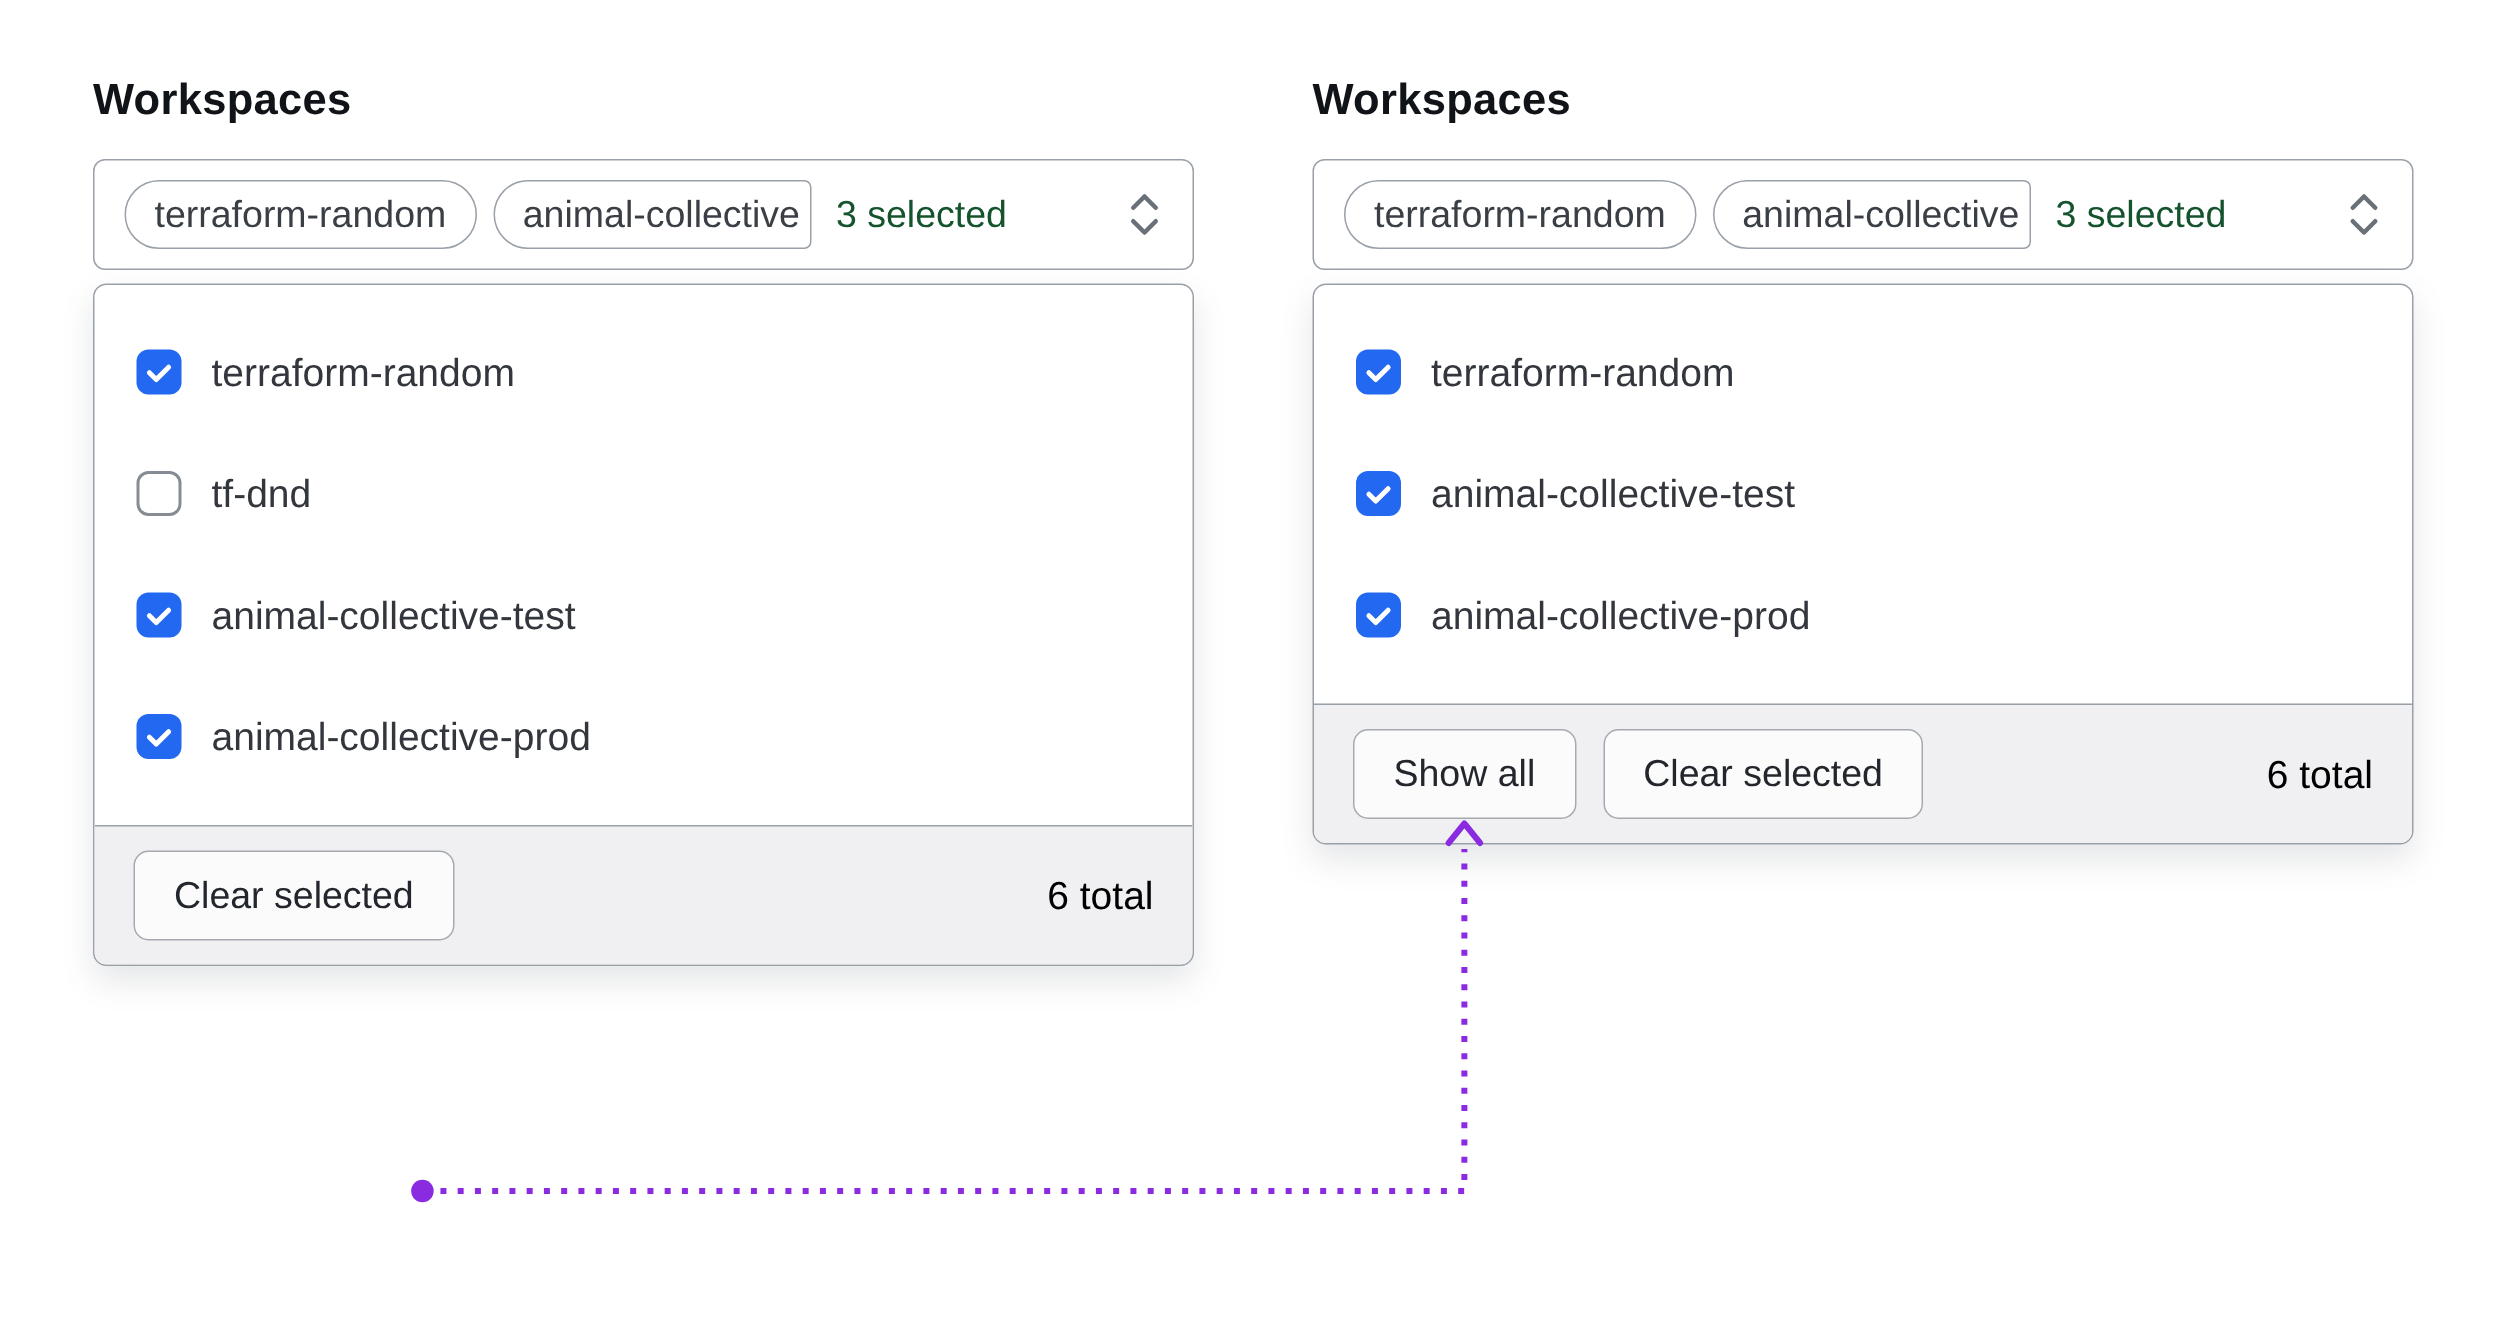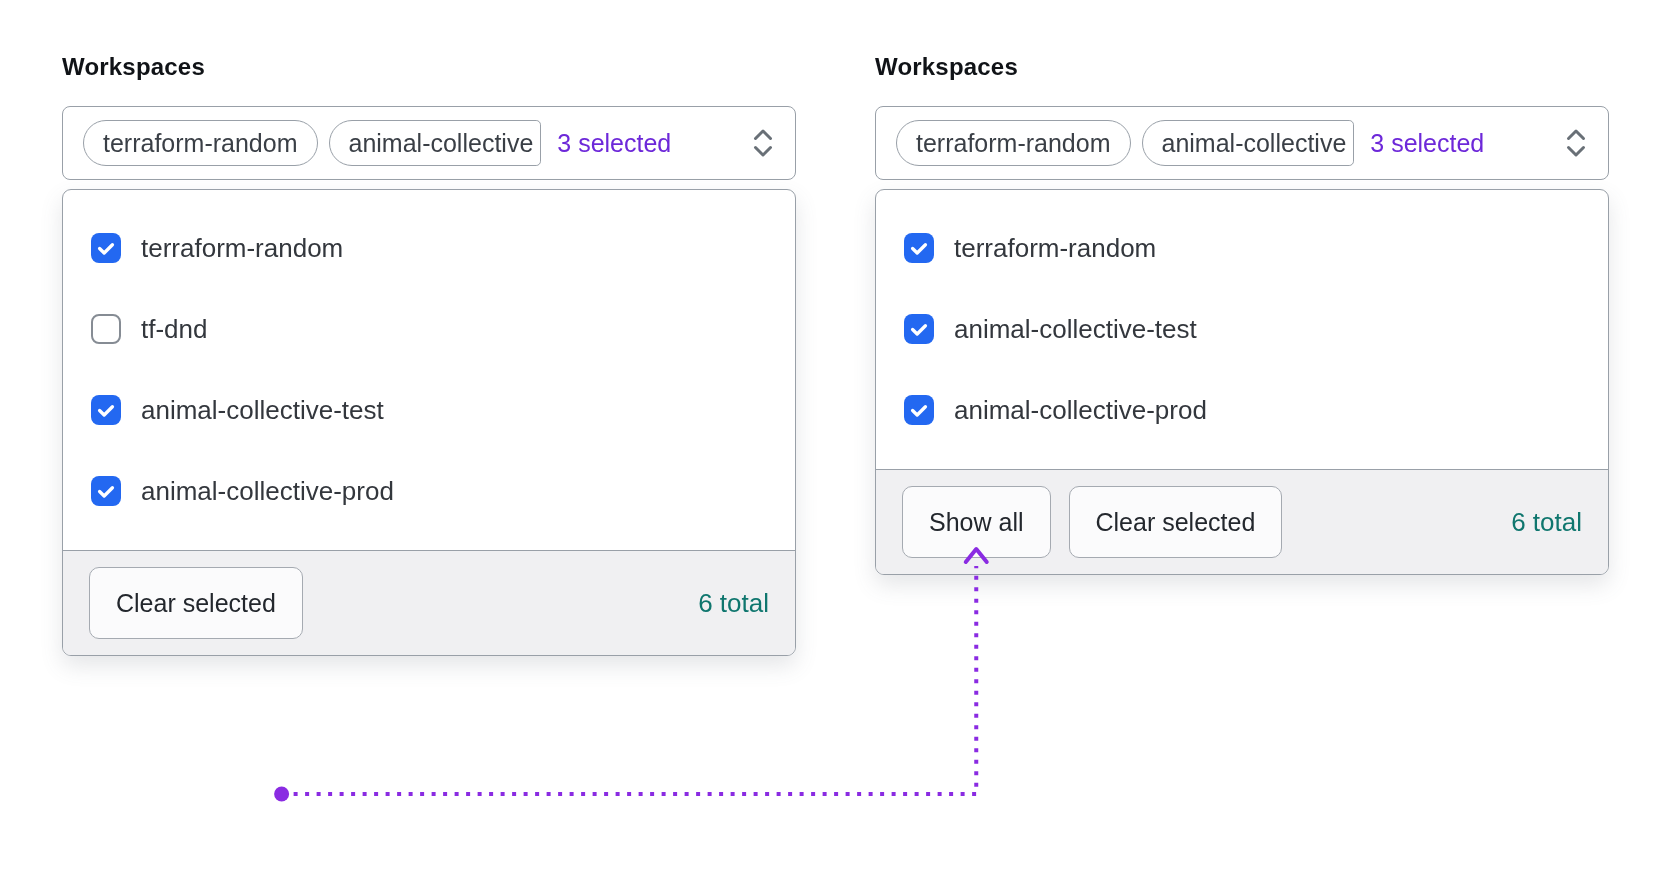--- a/index.html
+++ b/index.html
@@ -9,21 +9,21 @@
     font-family:"Liberation Sans","DejaVu Sans",sans-serif;
     color:#33373d;
     overflow:hidden;
   }
   .col{position:absolute;top:50px;width:734px;}
   #col-before{left:62px;}
   #col-after{left:875px;}
 
   .field-label{
     margin:0 0 22px 0;
-    font-size:24px;line-height:34px;font-weight:700;color:#101317;
+    font-size:29px;line-height:34px;font-weight:700;color:#101317;
     letter-spacing:.2px;
   }
 
   .trigger{
     box-sizing:border-box;
     height:74px;width:100%;
     background:#fff;
     border:1.5px solid #99a0a8;border-radius:8px;
     display:flex;align-items:center;
     padding:0 20px;gap:11px;
@@ -31,21 +31,21 @@
   .tag{
     box-sizing:border-box;
     height:46px;
     display:flex;align-items:center;
     padding:0 19px;
     border:1.5px solid #99a0a8;border-radius:24px;
     font-size:25px;color:#3a3f46;background:#fff;
     white-space:nowrap;flex:none;
   }
   .tag.clipped{border-radius:24px 5px 5px 24px;padding-right:7px;}
-  .summary{font-size:25px;color:#6d28d9;margin-left:5px;white-space:nowrap;}
+  .summary{font-size:25px;color:#14532d;margin-left:5px;white-space:nowrap;}
   .caret{margin-left:auto;flex:none;display:flex;align-items:center;}
 
   .listbox{
     margin-top:9px;
     background:#fff;
     border:1.5px solid #99a0a8;border-radius:9px;
     box-shadow:0 10px 22px rgba(96,101,110,.16);
     overflow:hidden;
   }
   .options{padding:18px 0;}
@@ -68,28 +68,28 @@
   .option-label{max-width:628px;overflow-wrap:break-word;}
 
   .footer{
     background:#f0f0f2;
     border-top:1.5px solid #99a0a8;
     padding:16px 26px;
     display:flex;align-items:center;gap:18px;
   }
   .btn{
     box-sizing:border-box;
-    height:72px;padding:0 26px;
+    height:60px;padding:0 26px;
     font-family:inherit;font-size:25px;color:#23272d;
     background:#fbfbfc;
     border:1.5px solid #a5aab1;border-radius:10px;
     display:flex;align-items:center;
     cursor:pointer;white-space:nowrap;
   }
-  .total{margin-left:auto;font-size:26px;color:#0f766e;}
+  .total{margin-left:auto;font-size:26px;color:#000000;}
 
   #connector-overlay{
     position:absolute;left:0;top:0;
     width:1672px;height:892px;
     pointer-events:none;z-index:50;
   }
 </style>
 </head>
 <body>
 

